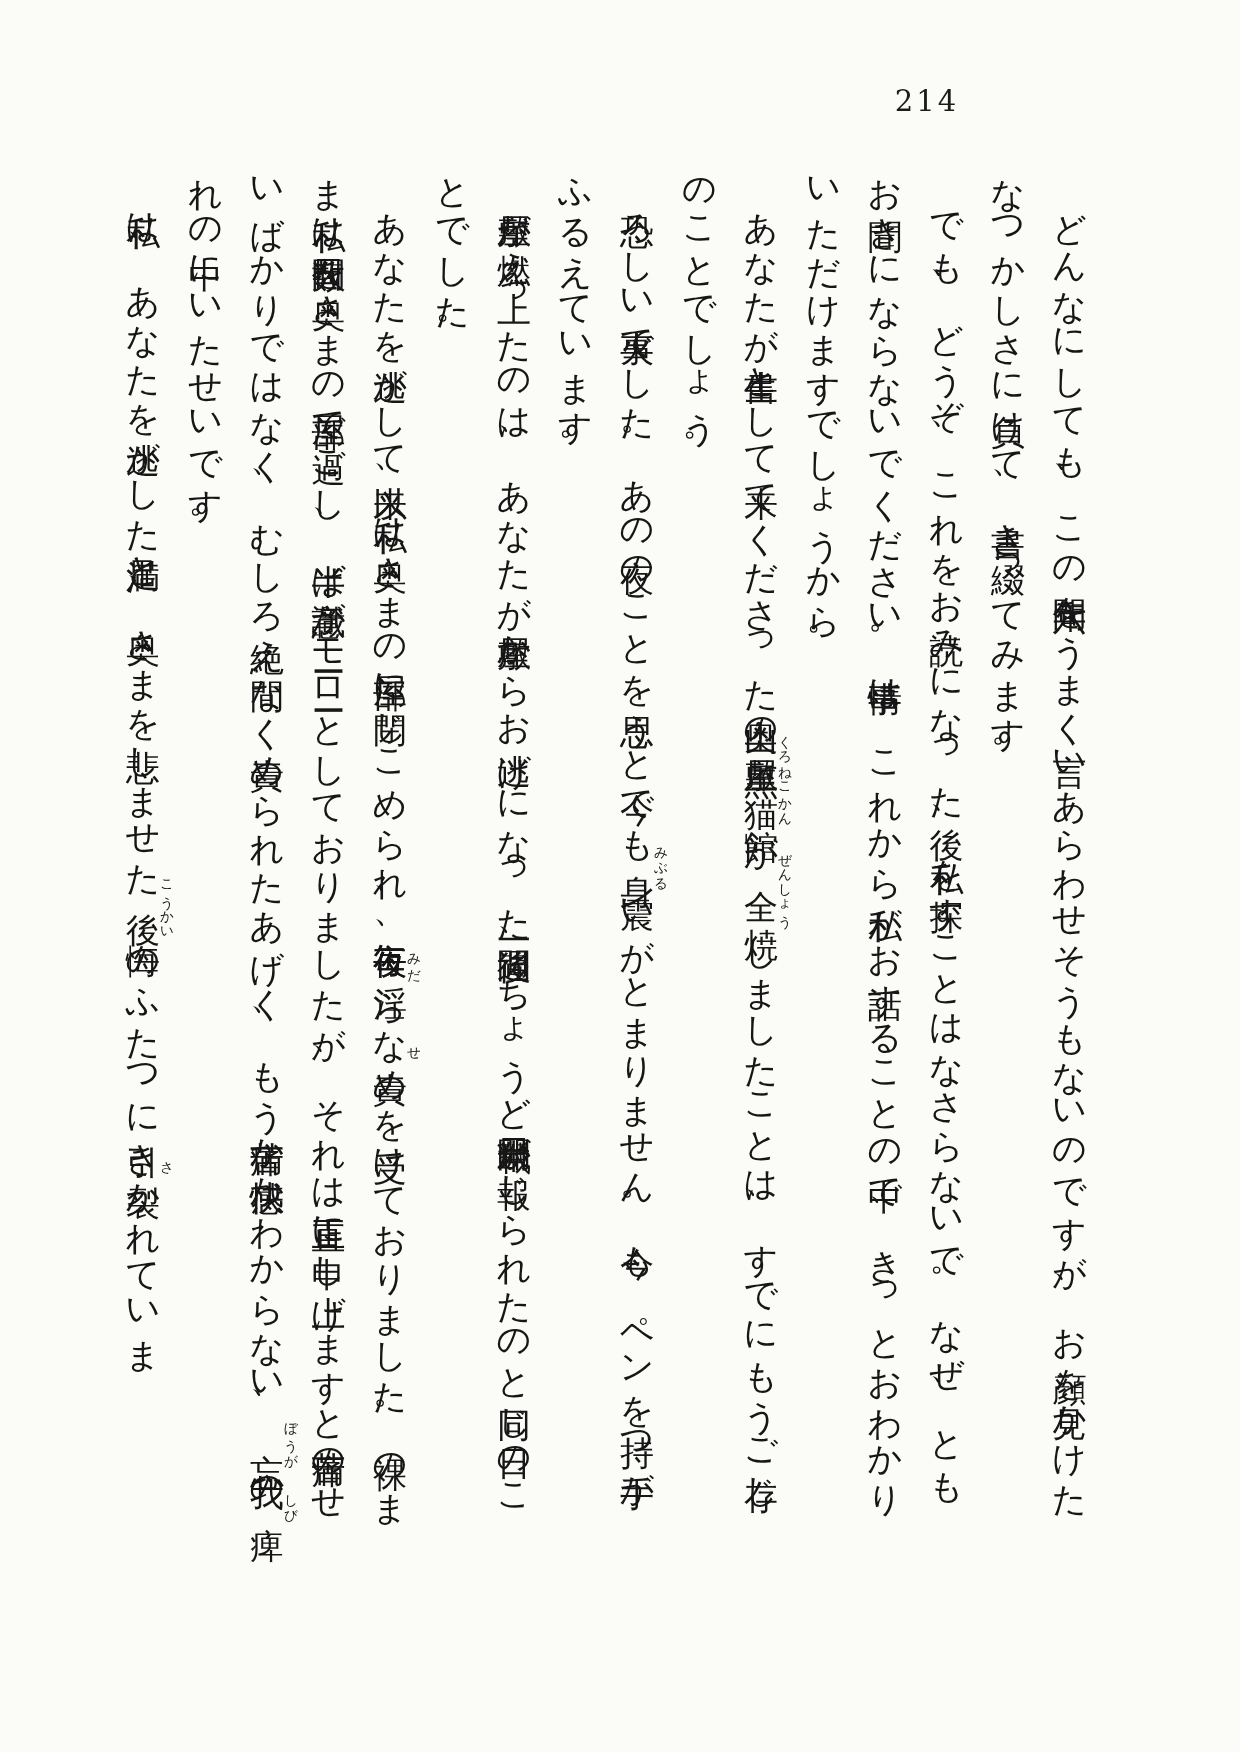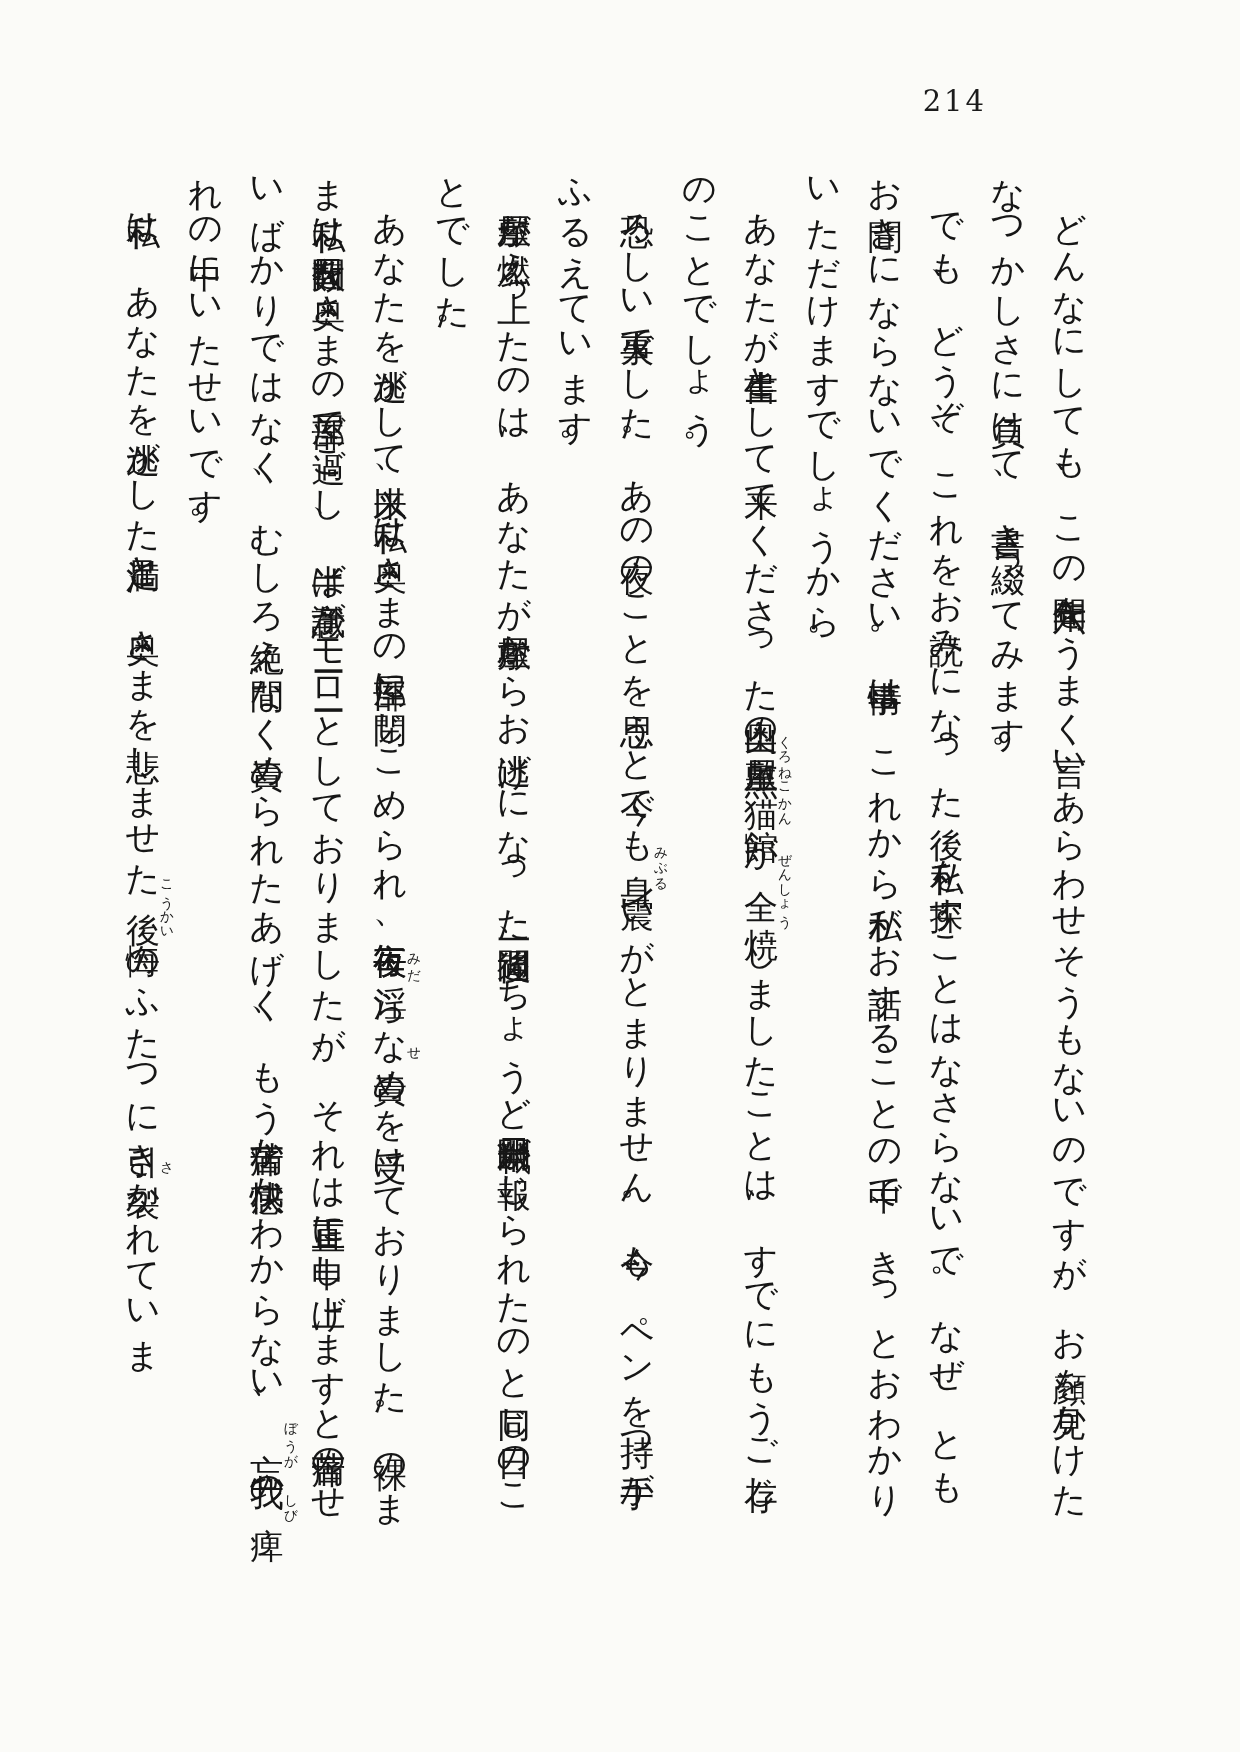--- a/index.html
+++ b/index.html
@@ -16,21 +16,21 @@
   }
   .page {
     position: absolute;
     inset: 0;
   }
   .page-number {
     position: absolute;
     top: 84px;
     left: 867px;
     width: 120px;
-    text-align: right;
+    text-align: center;
     font-size: 29px;
     letter-spacing: 3px;
     color: #1b1b1b;
     font-family: "DejaVu Serif", serif;
   }
   .text-block {
     position: absolute;
     top: 155px;
     right: 140px;
     height: 1362px;

